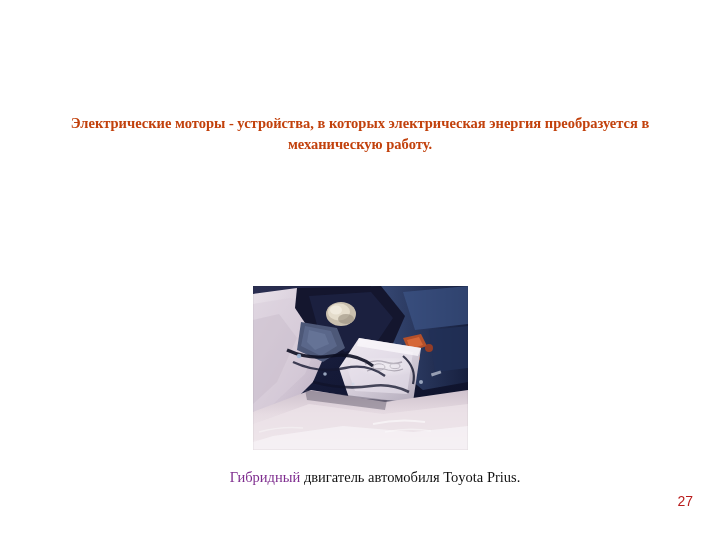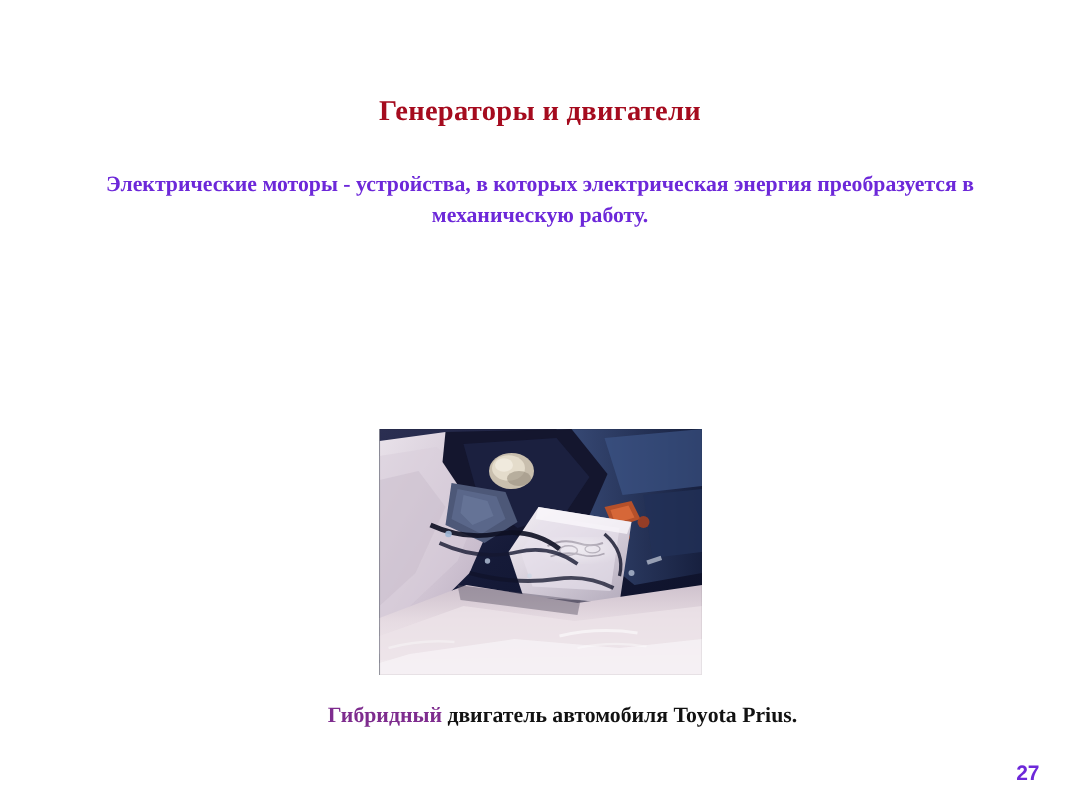--- a/index.html
+++ b/index.html
@@ -42,21 +42,21 @@
   .body-block {
     position: absolute;
     left: 70px;
     width: 580px;
     text-align: center;
   }
   .para {
     font-size: 14.5px;
     font-weight: bold;
     line-height: 1.45;
-    color: #6d28d9;
+    color: #c2410c;
   }
   #para-1 { top: 113px; }
   #para-2 { top: 180px; }
   #para-3 { top: 220px; }
 
   .underline-word {
     text-decoration: underline;
     text-underline-offset: 1px;
   }
 
@@ -77,46 +77,44 @@
   }
 
   
   .caption {
     position: absolute;
     left: 0;
     right: 0;
     top: 469px;
     text-align: center;
     font-size: 14.5px;
-    font-weight: bold;
+    font-weight: normal;
     color: #121212;
     margin-left: 30px;
   }
   .caption .hl {
     color: #7E2C8E;
   }
 
   
   .page-number {
     position: absolute;
     right: 27px;
     top: 493px;
     font-family: "Liberation Sans", "DejaVu Sans", sans-serif;
     font-size: 14px;
-    font-weight: bold;
-    color: #6d28d9;
-    margin-top: 14px;
+    font-weight: normal;
+    color: #b91c1c;
   }
 </style>
 </head>
 <body>
 
 <div class="slide">
 
-  <div class="slide-title">Генераторы и двигатели</div>
 
   <div class="body-block para" id="para-1">Электрические моторы - устройства, в которых электрическая энергия преобразуется в механическую работу.</div>
 
 
 
   <div class="photo-frame">
     <svg viewBox="0 0 215 164" preserveAspectRatio="none" aria-hidden="true">
       <defs>
         <linearGradient id="gBg" x1="0" y1="0" x2="1" y2="1">
           <stop offset="0%" stop-color="#2b2f52"></stop>

